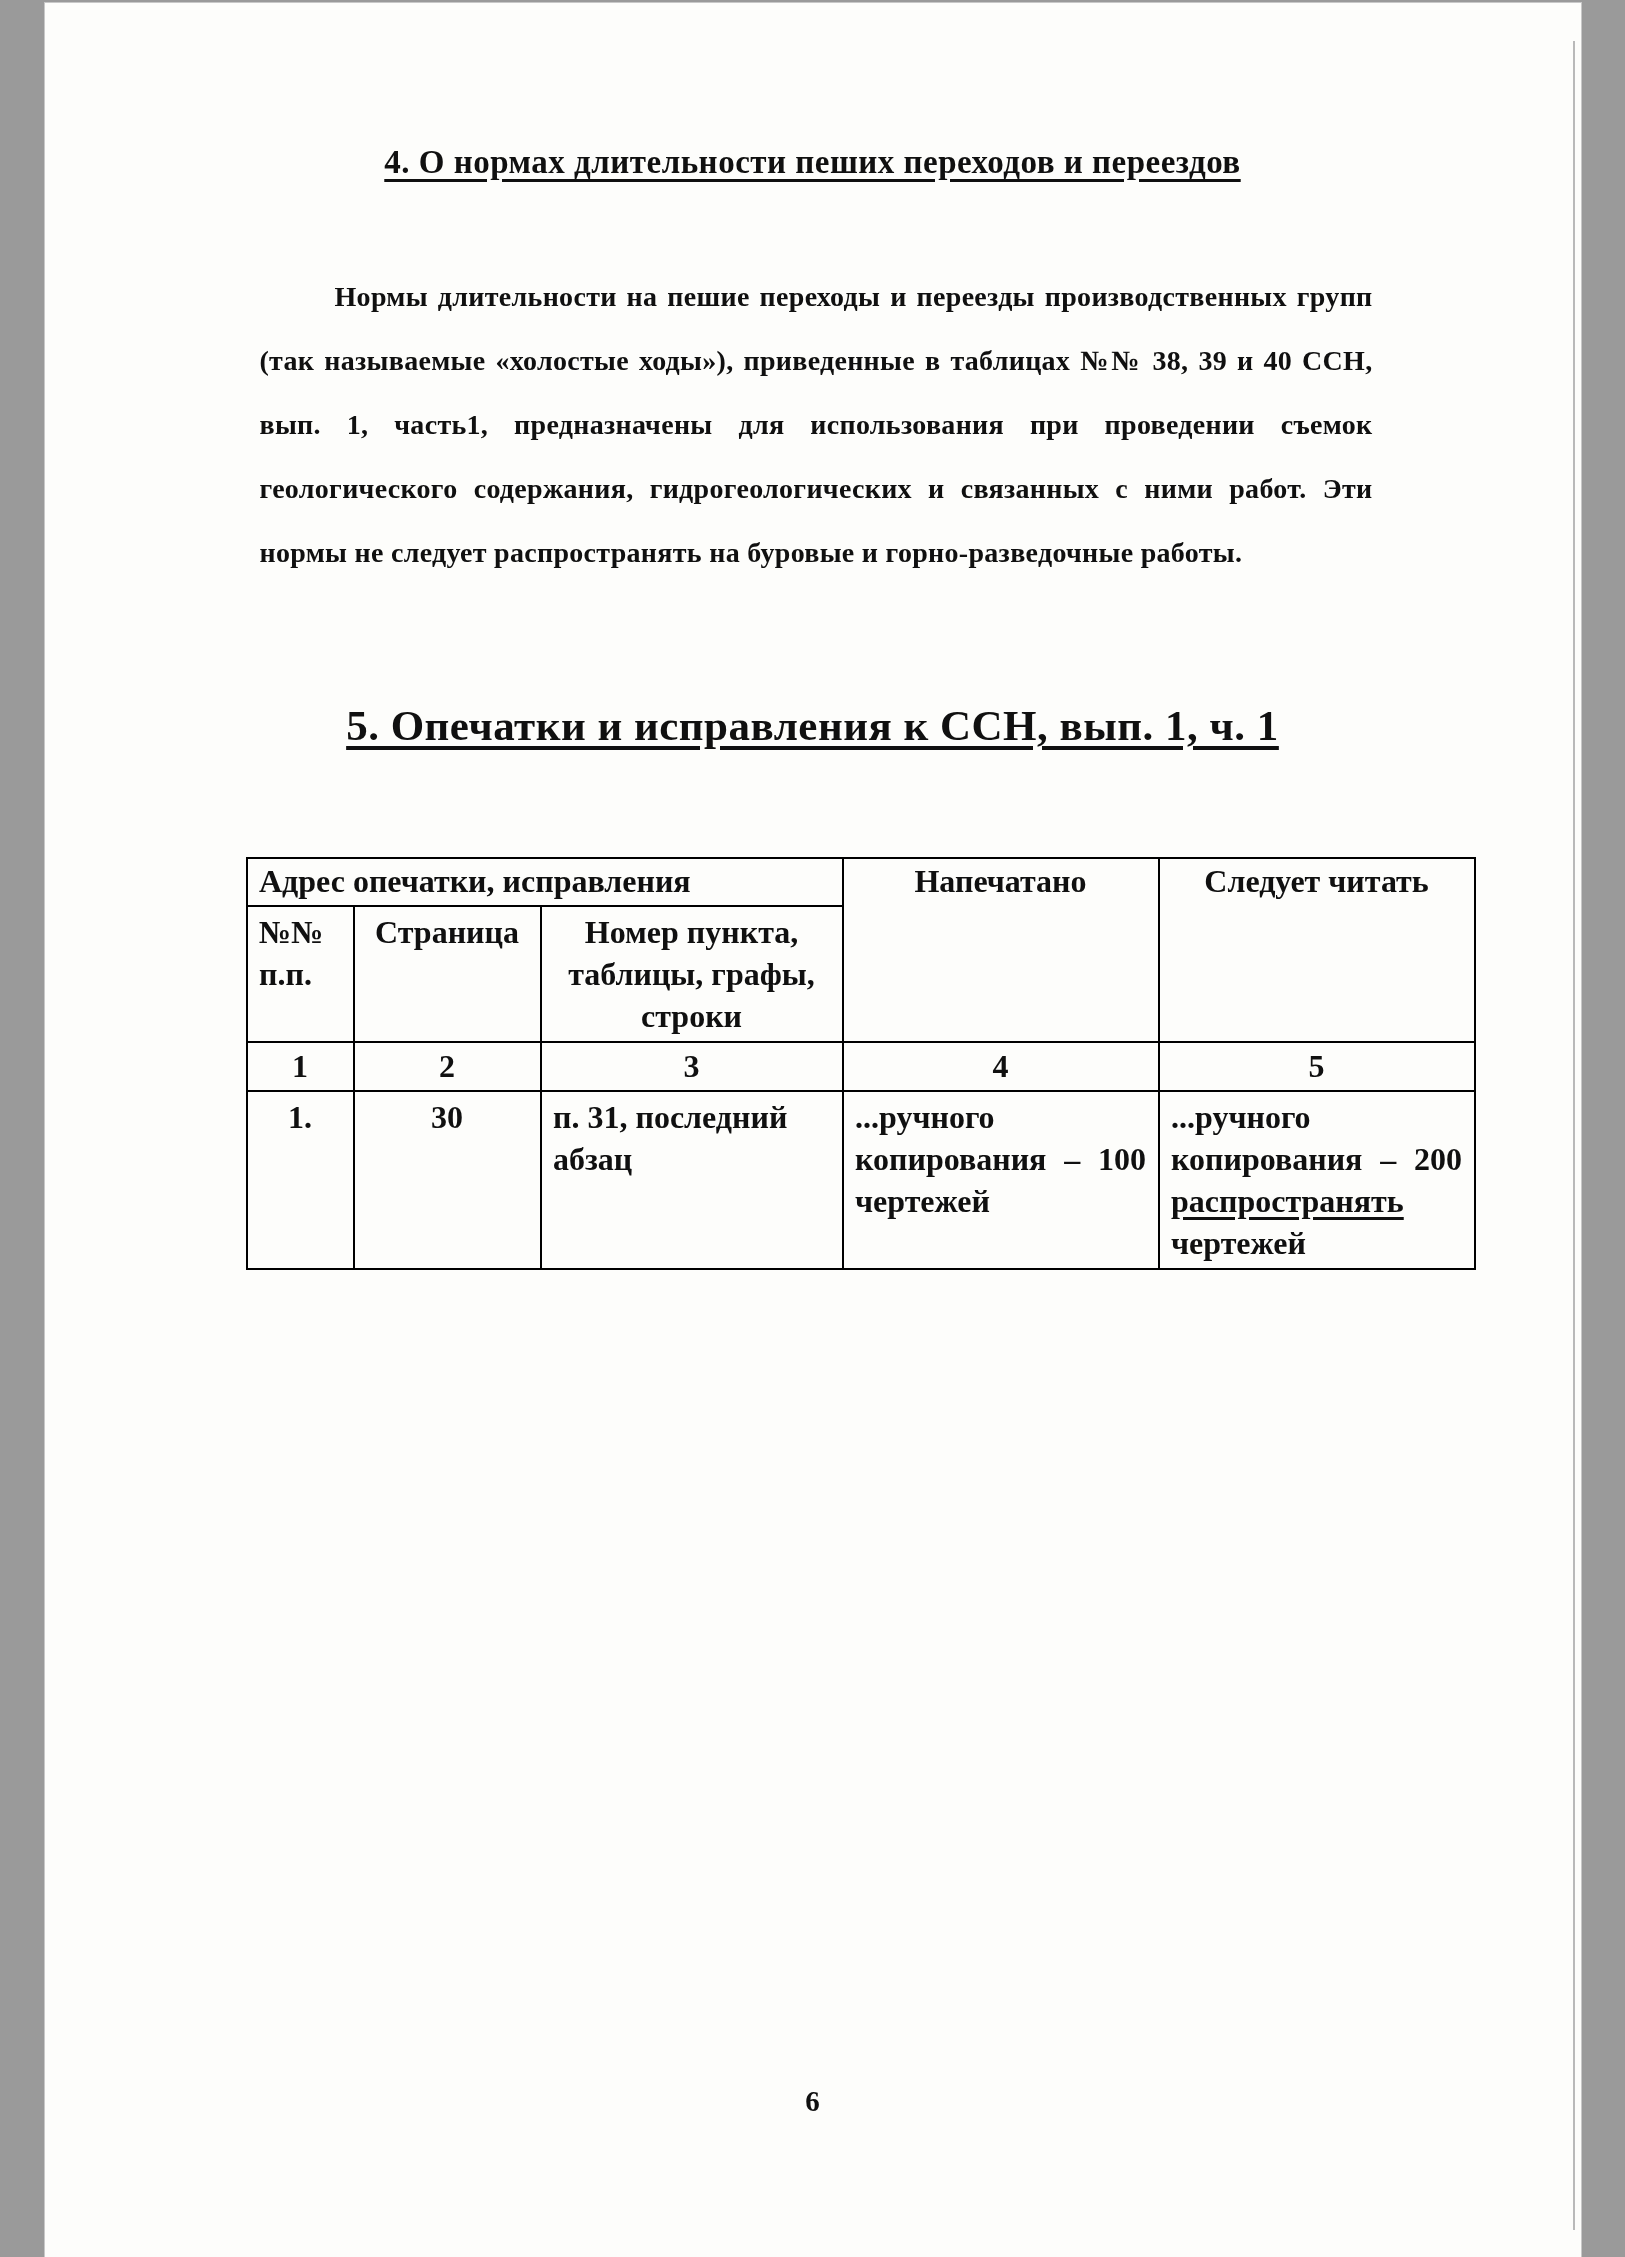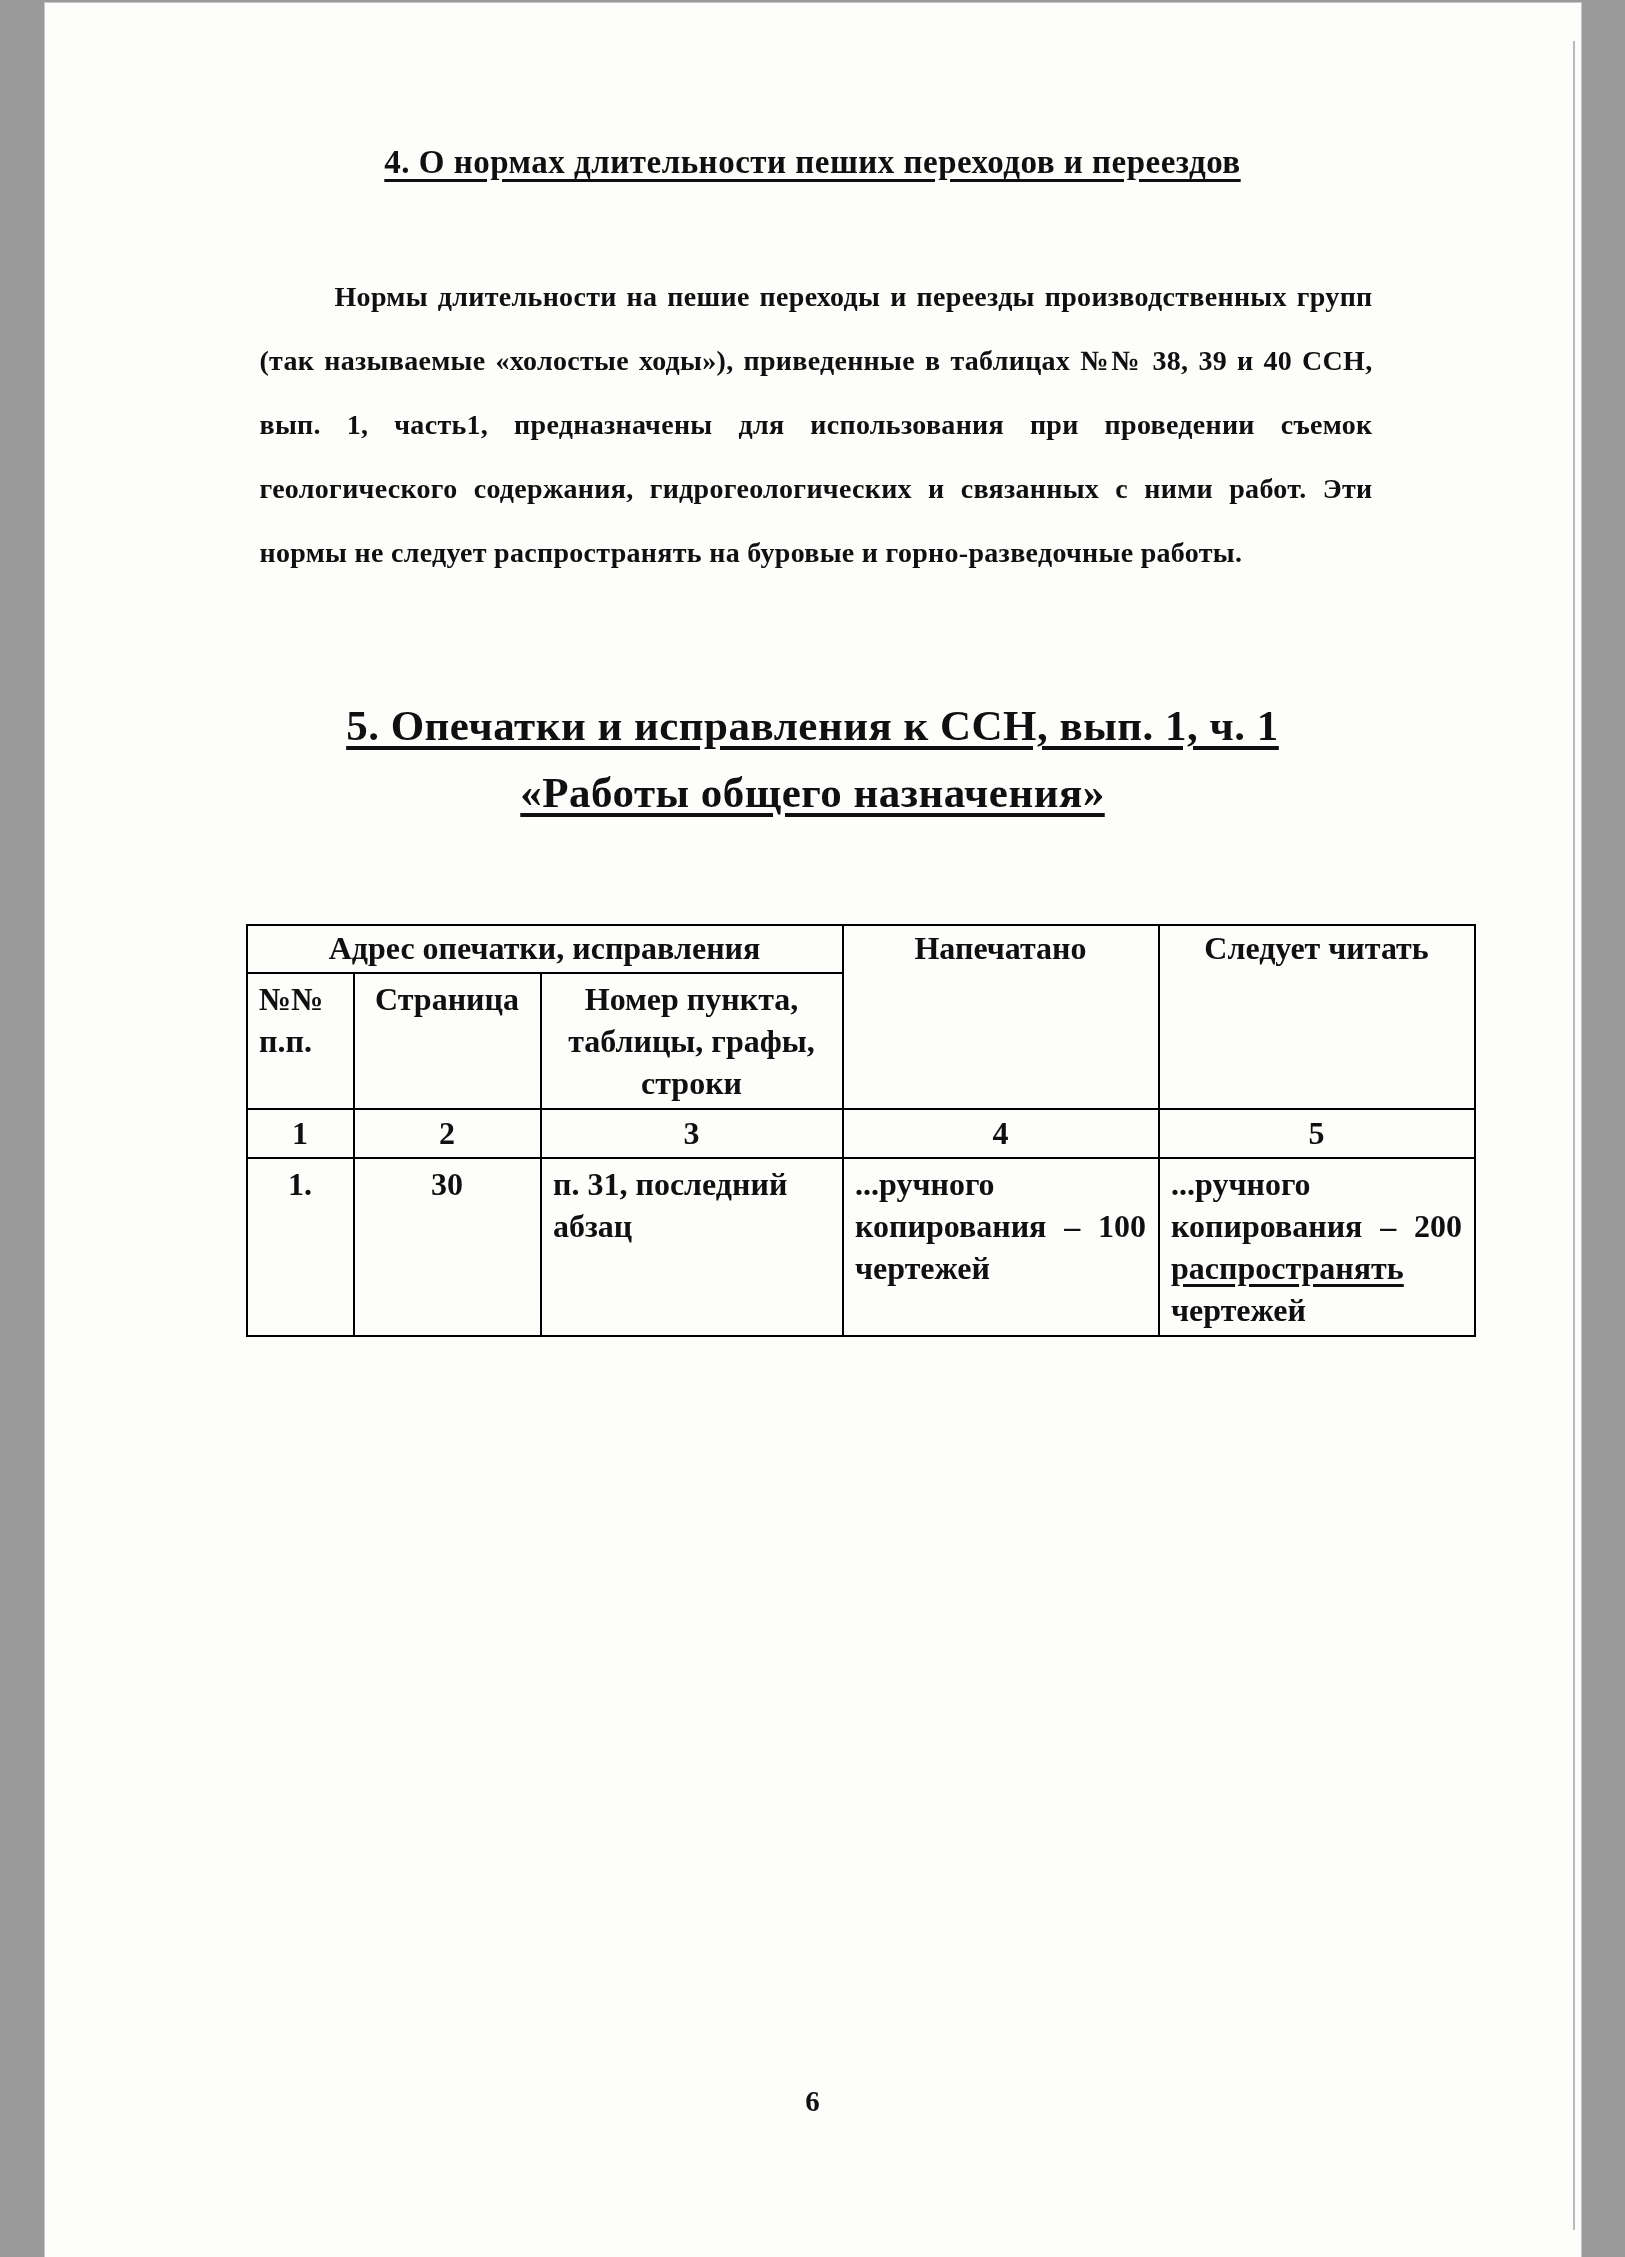--- a/index.html
+++ b/index.html
@@ -59,21 +59,20 @@
   }
   table.errata, table.errata th, table.errata td {
     border: 2.9px solid #000;
   }
   table.errata th, table.errata td {
     padding: 3.8px 11.5px;
     vertical-align: top;
     font-weight: bold;
   }
   .group-header-cell {
-    text-align: center;
     height: 48px;
     vertical-align: middle;
   }
   .col-header { text-align: center; vertical-align: top; line-height: 42px; }
   .col-header.left { text-align: left; }
   .v-center { vertical-align: middle; text-align: center; }
   .num-row td {
     text-align: center;
     height: 46px;
     padding: 1.9px 7.6px;
@@ -101,23 +100,20 @@
 
   <div class="h4-title">
     <span class="u">4. О нормах длительности пеших переходов и переездов</span>
   </div>
 
   <div class="body-par">Нормы длительности на пешие переходы и переезды производственных групп (так называемые «холостые ходы»), приведенные в таблицах №№ 38, 39 и 40 ССН, вып. 1, часть1, предназначены для использования при проведении съемок геологического содержания, гидрогеологических и связанных с ними работ. Эти нормы не следует распространять на буровые и горно-разведочные работы.</div>
 
   <div class="h5-title">
     <div>
       <span class="u">5. Опечатки и исправления к ССН, вып. 1, ч. 1</span>
-    </div>
-    <div>
-      <span class="u">«Работы общего назначения»</span>
     </div>
   </div>
 
   <table class="errata">
     <colgroup>
       <col style="width:107px">
       <col style="width:187px">
       <col style="width:302px">
       <col style="width:316px">
       <col style="width:316px">

